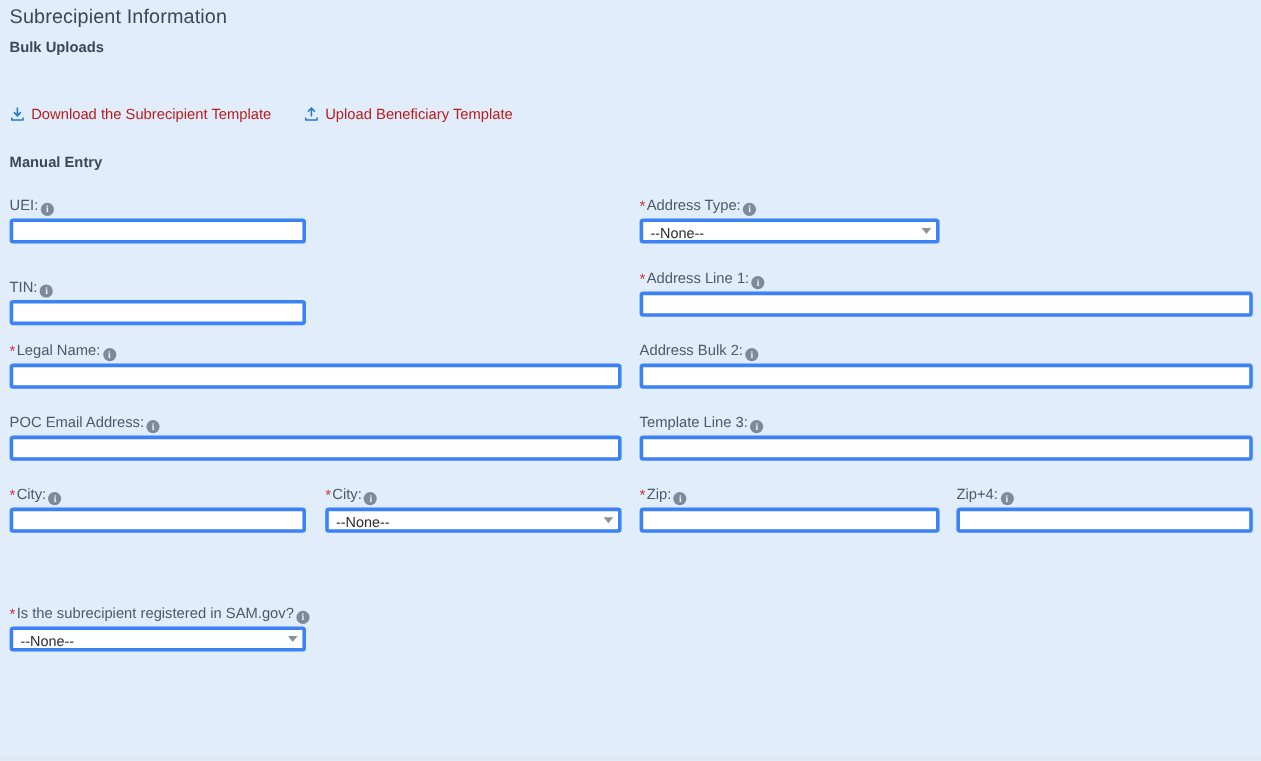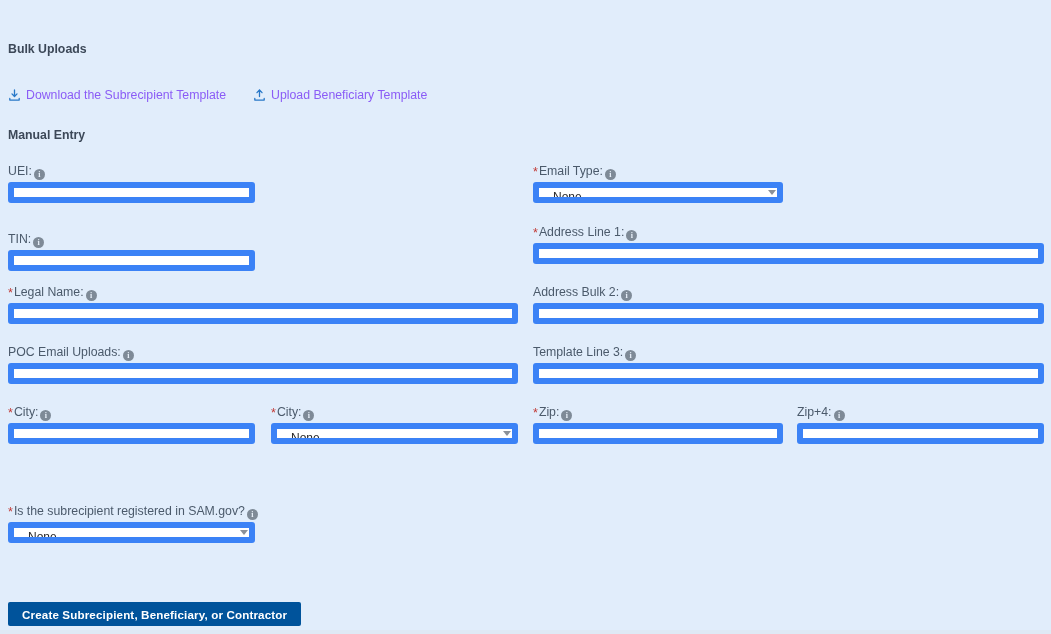--- a/index.html
+++ b/index.html
@@ -40,32 +40,32 @@
     color: #3c4858;
     letter-spacing: .1px;
   }
   .section-label {
     position: absolute;
     left: 8px;
     font-size: 12.3px;
     font-weight: bold;
     color: #3c4858;
   }
-  .section-bulk { top: 42px; }
+  .section-bulk { top: 32px; }
   .section-manual { top: 128px; }
 
   
   .link-row { position: absolute; top: 88px; left: 8px; height: 18px; }
   .tmpl-link {
     position: absolute;
     top: 0;
     display: inline-flex;
     align-items: center;
     gap: 5px;
-    color: #8b5cf6;
+    color: #b91c1c;
     font-size: 12.3px;
     text-decoration: none;
     cursor: pointer;
     white-space: nowrap;
     justify-content: flex-end;
   }
   .link-download { left: 0px; }
   .link-upload   { left: 245px; }
   .tmpl-link .ico { width: 13px; height: 13px; display: block; flex: 0 0 13px; }
 
@@ -103,21 +103,21 @@
     font-family: "Liberation Serif", serif;
     cursor: pointer;
     flex: 0 0 11px;
     position: relative;
     top: 1px;
   }
 
   .ctl {
     box-sizing: border-box;
     height: 21px;
-    border: 6px solid #3b82f6;
+    border: 3px solid #3b82f6;
     border-radius: 3px;
     background: #ffffff;
     font-family: "Liberation Sans", sans-serif;
     font-size: 12px;
     color: #2b2b2b;
     padding: 0 6px;
     display: block;
     width: 100%;
     outline: none;
   }
@@ -159,20 +159,21 @@
     font-weight: bold;
     letter-spacing: .15px;
     cursor: pointer;
   }
 </style>
 </head>
 <body>
 
 <div class="page">
 
+  <div class="page-title">Subrecipient Information</div>
 
   <div class="section-label section-bulk">Bulk Uploads</div>
 
   <div class="link-row">
     <a class="tmpl-link link-download" href="#">
       <span class="ico">
         <svg viewBox="0 0 16 16" width="13" height="13" aria-hidden="true">
           <path d="M8 1.2 v7.0 M8 9.3 L4.9 6.0 M8 9.3 L11.1 6.0" fill="none" stroke="#2878c8" stroke-width="1.6" stroke-linecap="round" stroke-linejoin="round"></path>
           <path d="M2.2 11.6 v2.0 h11.6 v-2.0" fill="none" stroke="#2878c8" stroke-width="1.6" stroke-linecap="round" stroke-linejoin="round"></path>
         </svg>
@@ -197,21 +198,21 @@
     <div class="field-label">
       <span>UEI:</span>
       <span class="info-icon">i</span>
     </div>
     <input class="ctl" type="text" value="" style="">
   </div>
 
   <div class="field" style="left:533px; top:164px; width:250px;">
     <div class="field-label">
       <span class="req">*</span>
-      <span>Email Type:</span>
+      <span>Address Type:</span>
       <span class="info-icon">i</span>
     </div>
     <div class="select-wrap">
       <div class="ctl select-val">--None--</div>
       <span class="caret"></span>
     </div>
   </div>
 
   <div class="field" style="left:8px; top:232px; width:247px;">
     <div class="field-label">
@@ -242,21 +243,21 @@
   <div class="field" style="left:533px; top:285px; width:511px;">
     <div class="field-label">
       <span>Address Bulk 2:</span>
       <span class="info-icon">i</span>
     </div>
     <input class="ctl" type="text" value="" style="">
   </div>
 
   <div class="field" style="left:8px; top:345px; width:510px;">
     <div class="field-label">
-      <span>POC Email Uploads:</span>
+      <span>POC Email Address:</span>
       <span class="info-icon">i</span>
     </div>
     <input class="ctl" type="text" value="" style="">
   </div>
 
   <div class="field" style="left:533px; top:345px; width:511px;">
     <div class="field-label">
       <span>Template Line 3:</span>
       <span class="info-icon">i</span>
     </div>
@@ -306,16 +307,15 @@
       <span class="req">*</span>
       <span>Is the subrecipient registered in SAM.gov?</span>
       <span class="info-icon">i</span>
     </div>
     <div class="select-wrap">
       <div class="ctl select-val">--None--</div>
       <span class="caret"></span>
     </div>
   </div>
 
-  <button class="submit-btn">Create Subrecipient, Beneficiary, or Contractor</button>
 
   <div class="bottom-strip"></div>
 </div>
 
 </body></html>

